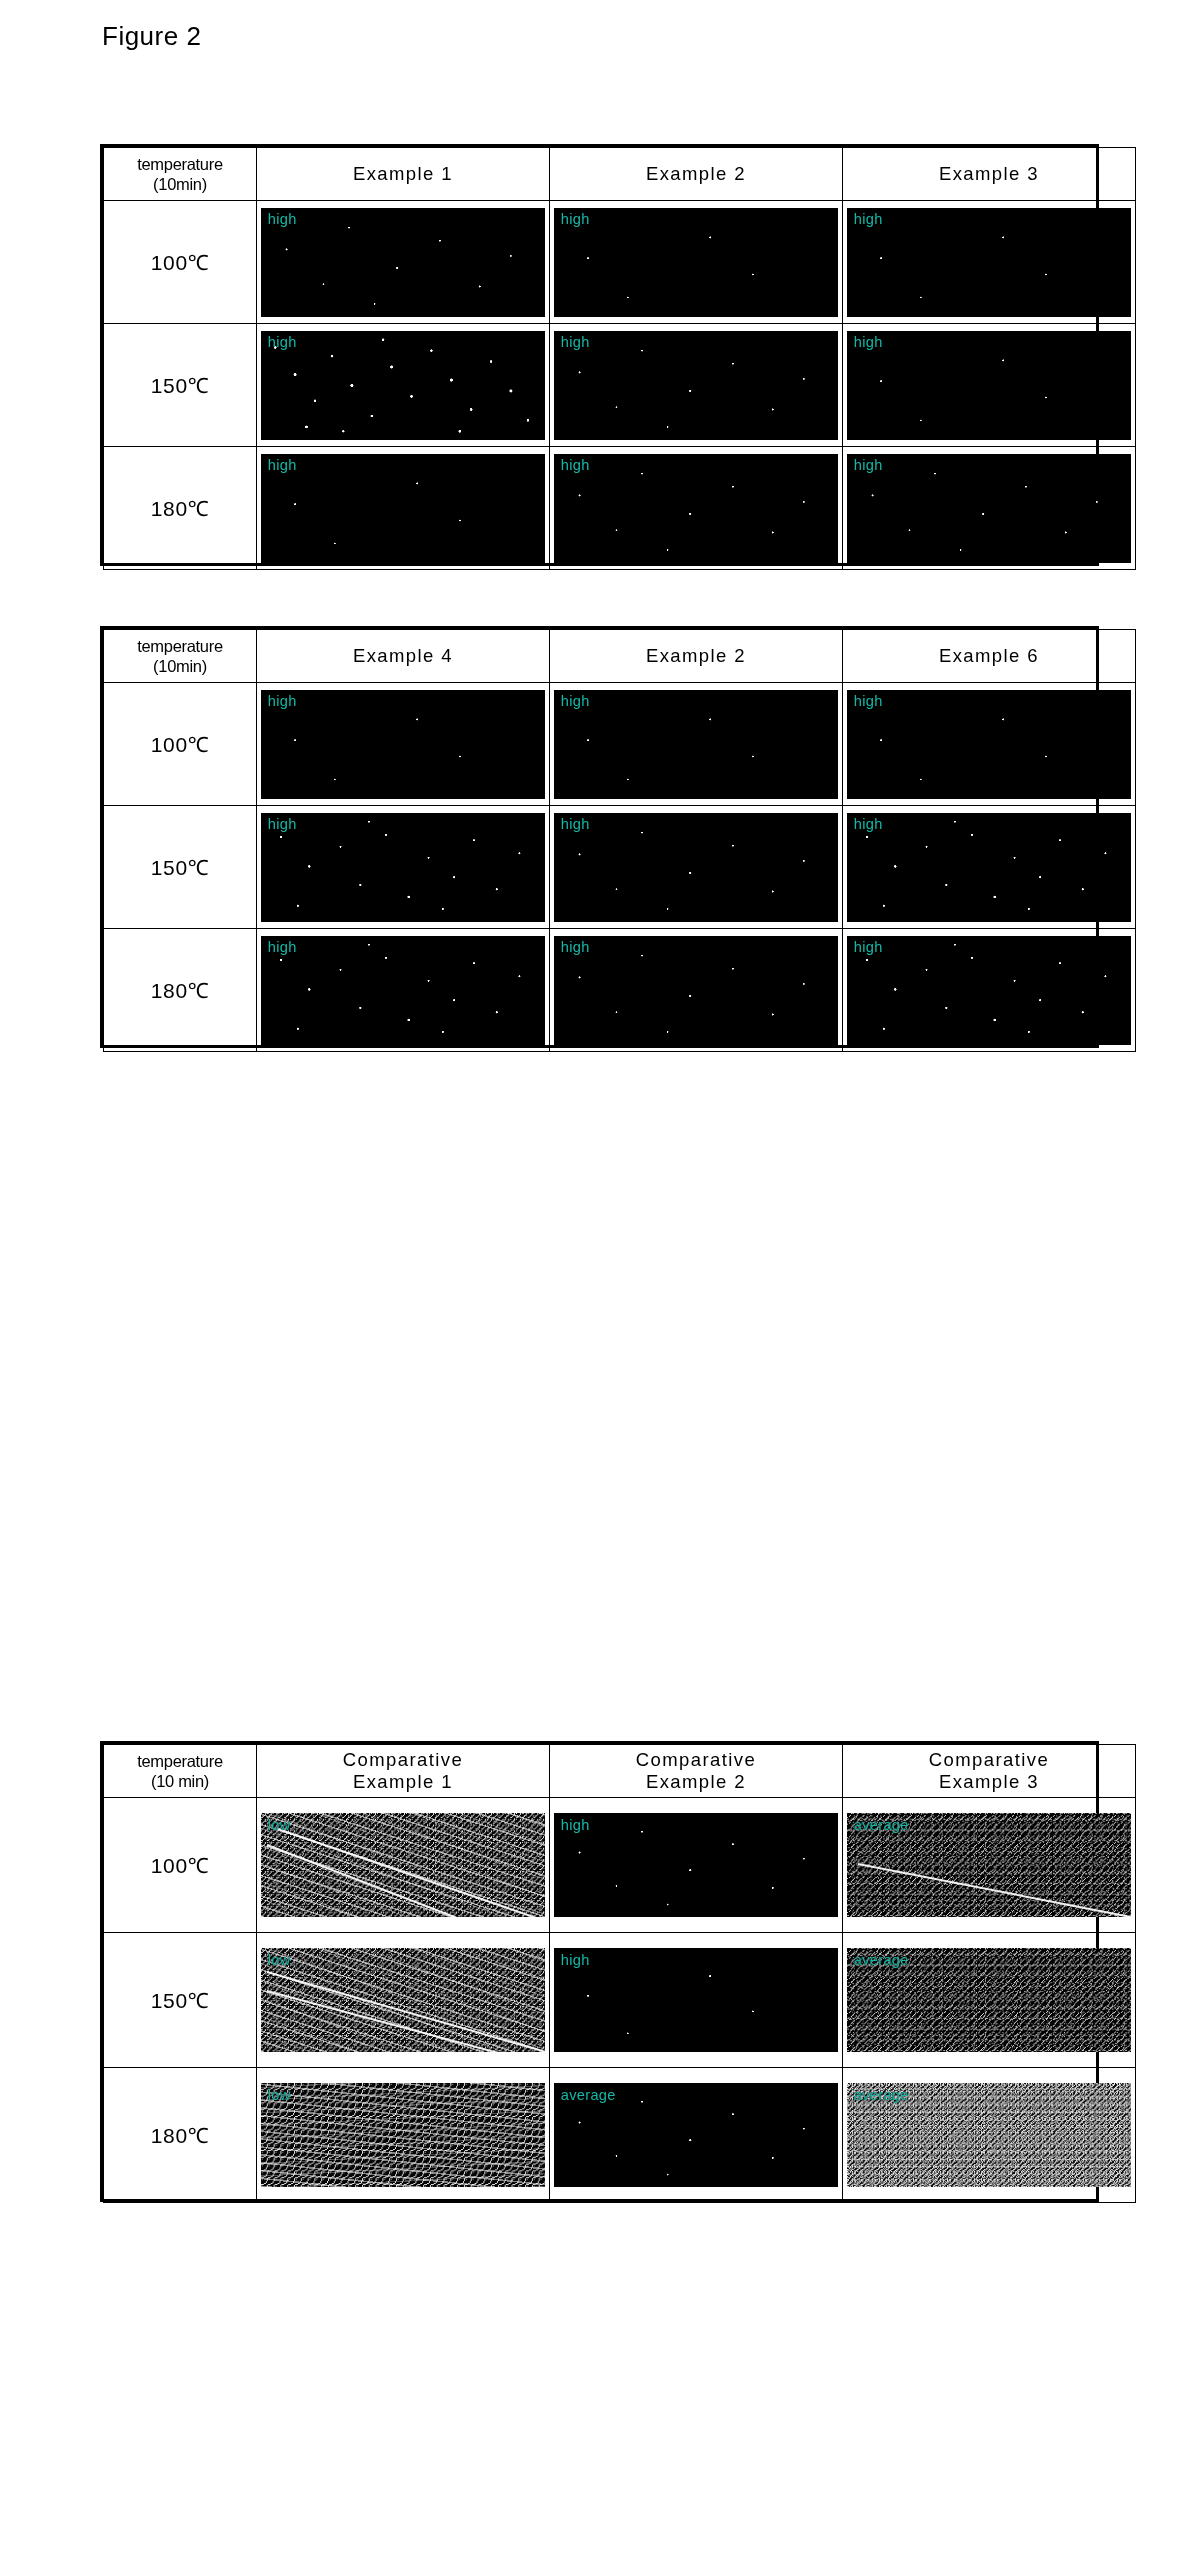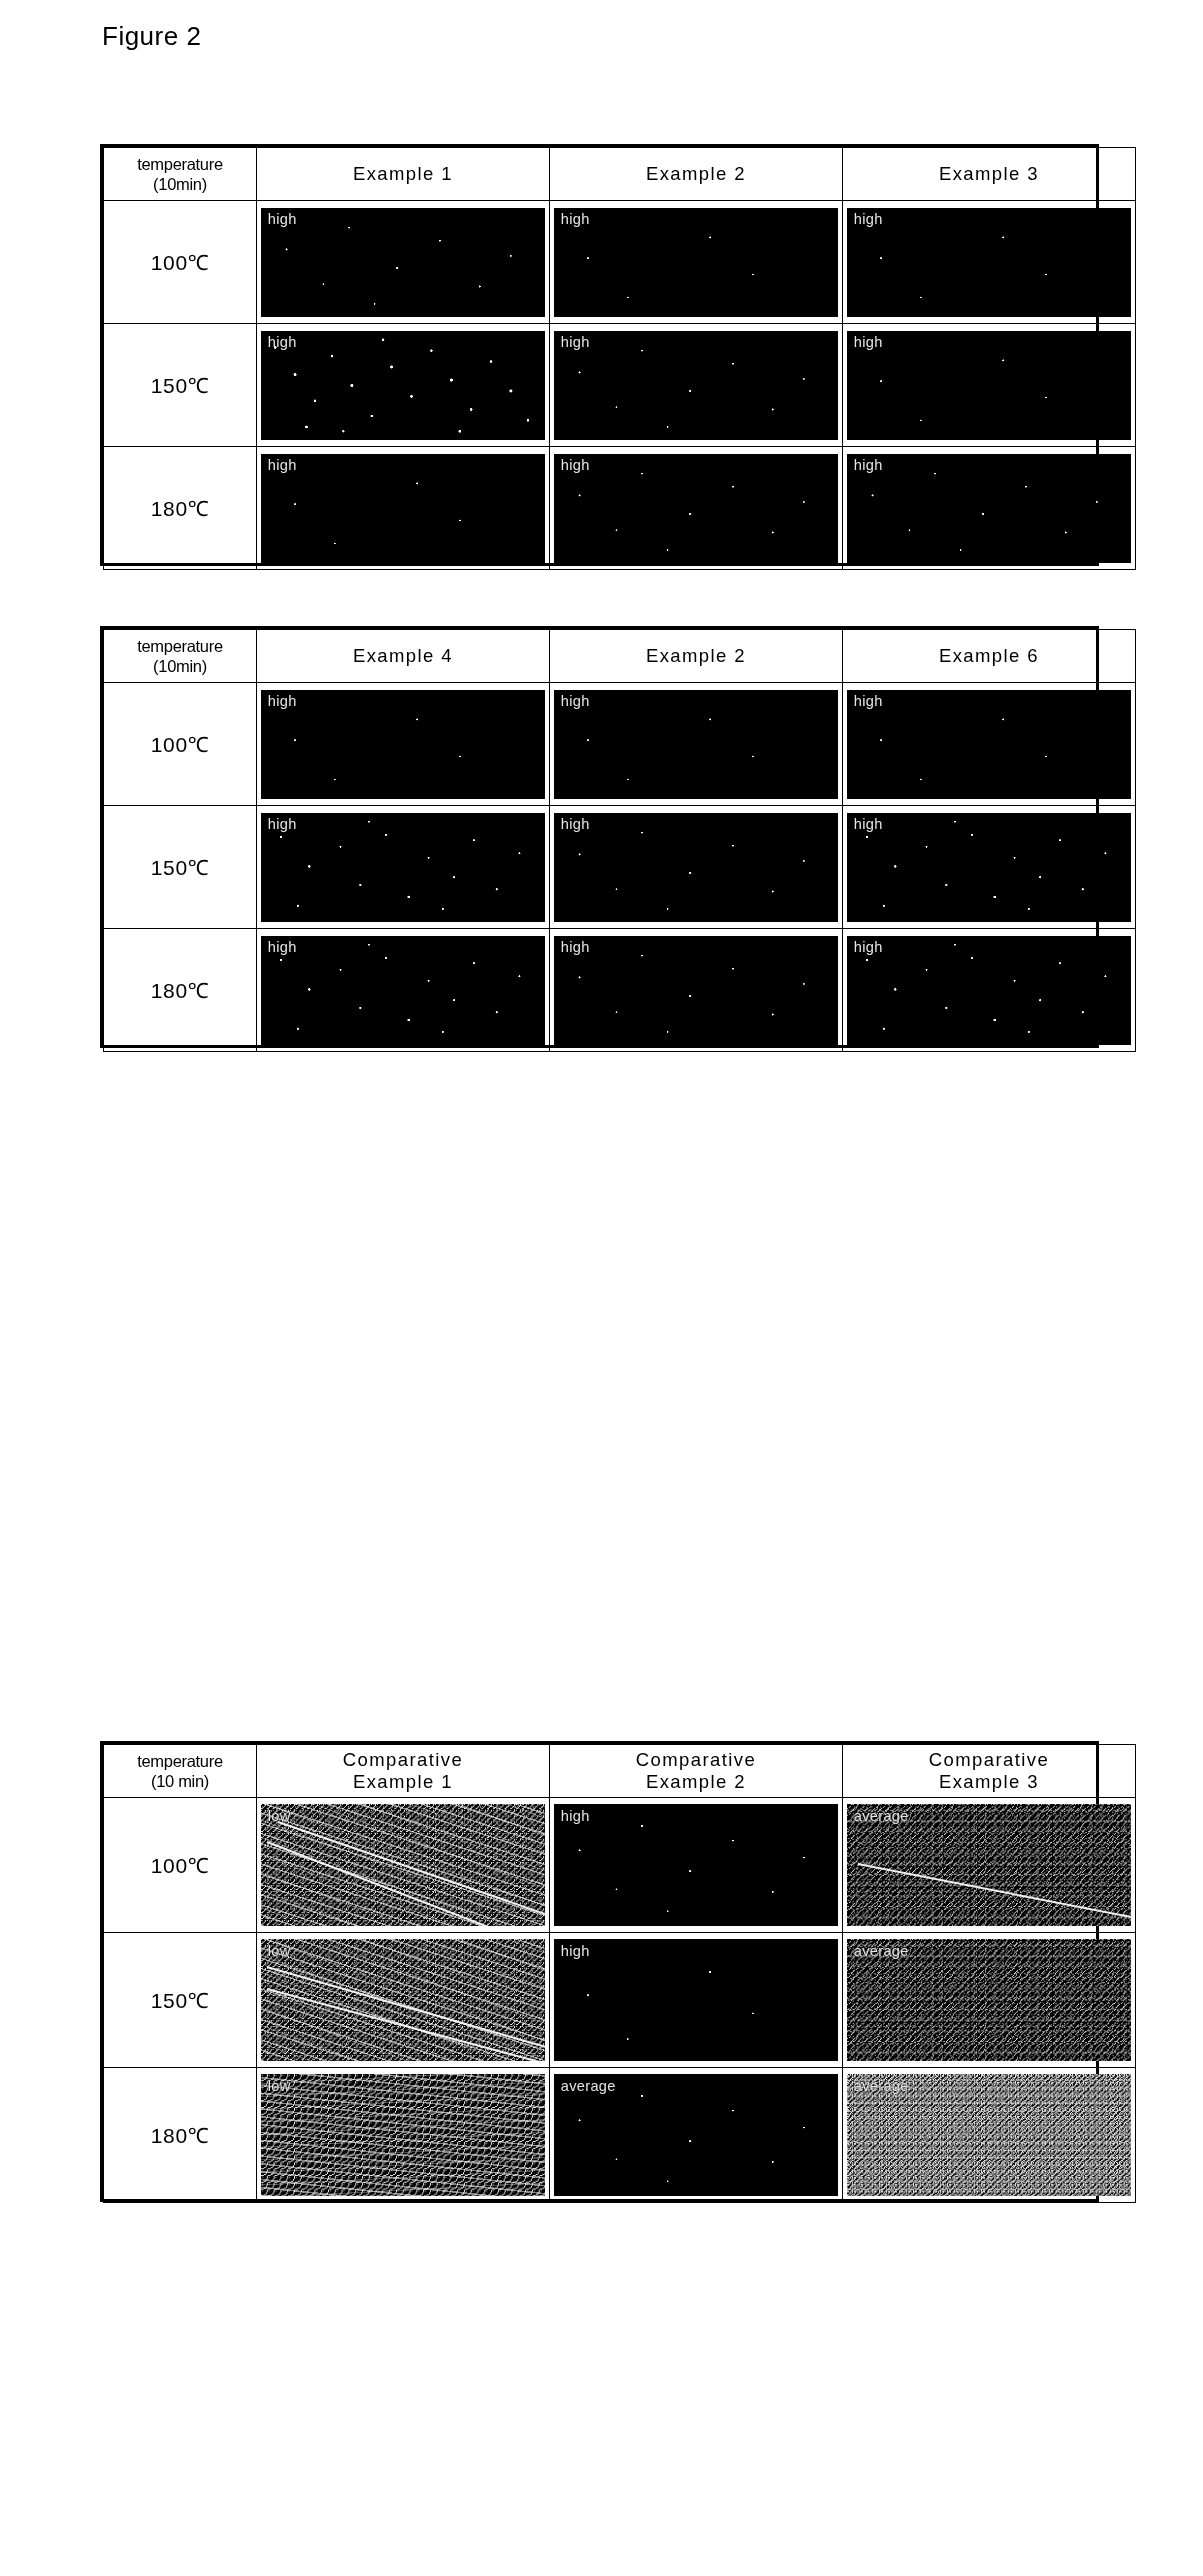--- a/index.html
+++ b/index.html
@@ -88,27 +88,27 @@
   }
 
   
   .micro {
     position: relative;
     width: 100%;
     height: 109px;
     background: #000;
     overflow: hidden;
   }
-  #table-3 .micro { height: 122px; }
+  #table-3 .micro { height: 104px; }
 
   .micro .tag {
     position: absolute;
     left: 6.8px;
     top: 3.9px;
-    color: #e5e5e5;
+    color: #14b8a6;
     font-size: 14.6px;
     font-family: "Liberation Sans", sans-serif;
     letter-spacing: 0.3px;
     z-index: 5;
     text-shadow: 0 0 1px #000;
   }
 
   
   .spk {
     position: absolute;

